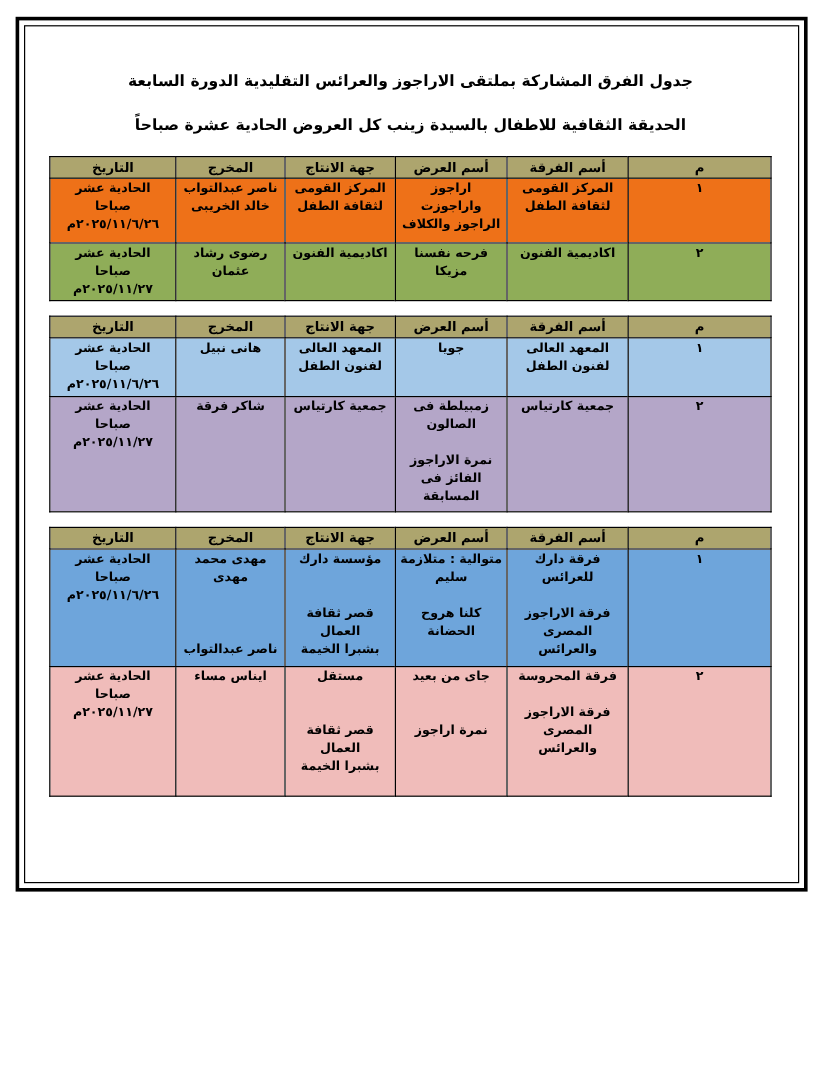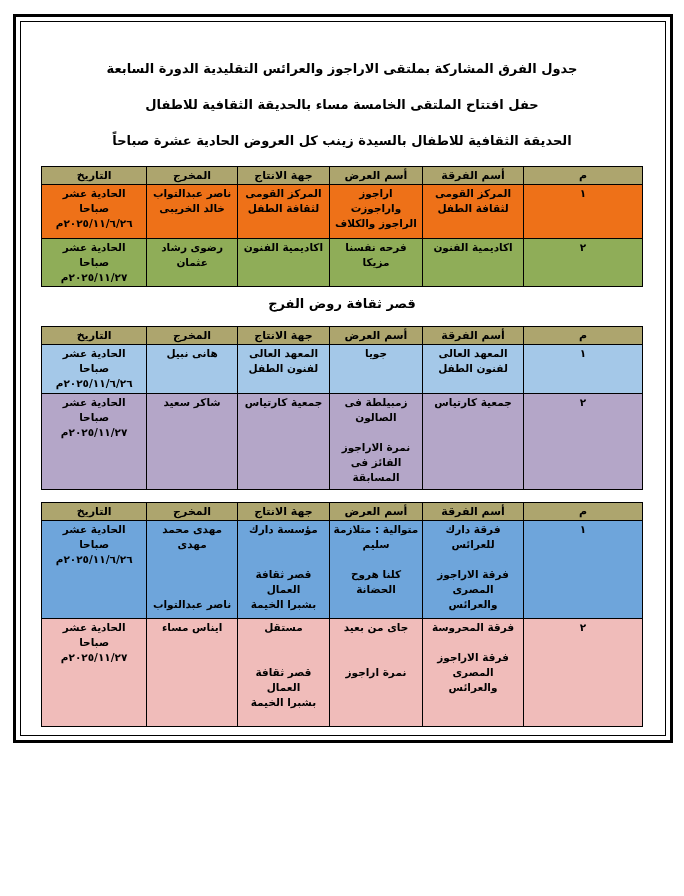--- a/index.html
+++ b/index.html
@@ -58,21 +58,20 @@
 </head>
 <body>
 
 <div class="page">
   <div class="frame-outer"></div>
   <div class="frame-inner"></div>
 
   <div class="content" dir="rtl">
 
     <div class="title">جدول الفرق المشاركة بملتقى الاراجوز والعرائس التقليدية الدورة السابعة</div>
-    <div class="title">حفل افتتاح الملتقى الخامسة مساء بالحديقة الثقافية للاطفال</div>
     <div class="title">الحديقة الثقافية للاطفال بالسيدة زينب كل العروض الحادية عشرة صباحاً</div>
 
     <table class="sched">
       <colgroup>
         <col style="width:19.8%">
           <col style="width:16.8%">
           <col style="width:15.5%">
         <col style="width:15.3%">
           <col style="width:15.1%">
           <col style="width:17.5%">
@@ -108,21 +107,20 @@
         <td>اكاديمية الفنون</td>
         <td>رضوى رشاد
 عثمان</td>
         <td>الحادية عشر
 صباحا
 ٢٠٢٥/١١/٢٧م</td>
       </tr>
     </tbody>
       </table>
 
-    <div class="section-title">قصر ثقافة روض الفرج</div>
 
     <table class="sched">
       <colgroup>
         <col style="width:19.8%">
           <col style="width:16.8%">
           <col style="width:15.5%">
         <col style="width:15.3%">
           <col style="width:15.1%">
           <col style="width:17.5%">
       </colgroup>
@@ -150,21 +148,21 @@
       <tr class="h96 bg-t2r2">
         <td>٢</td>
         <td>جمعية كارتياس</td>
         <td>زمبيلطة فى
 الصالون
 
 نمرة الاراجوز
 الفائز فى
 المسابقة</td>
         <td>جمعية كارتياس</td>
-        <td>شاكر سعيد</td>
+        <td>شاكر فرقة</td>
         <td>الحادية عشر
 صباحا
 ٢٠٢٥/١١/٢٧م</td>
       </tr>
     </tbody>
       </table>
 
 
     <table class="sched">
       <colgroup>

